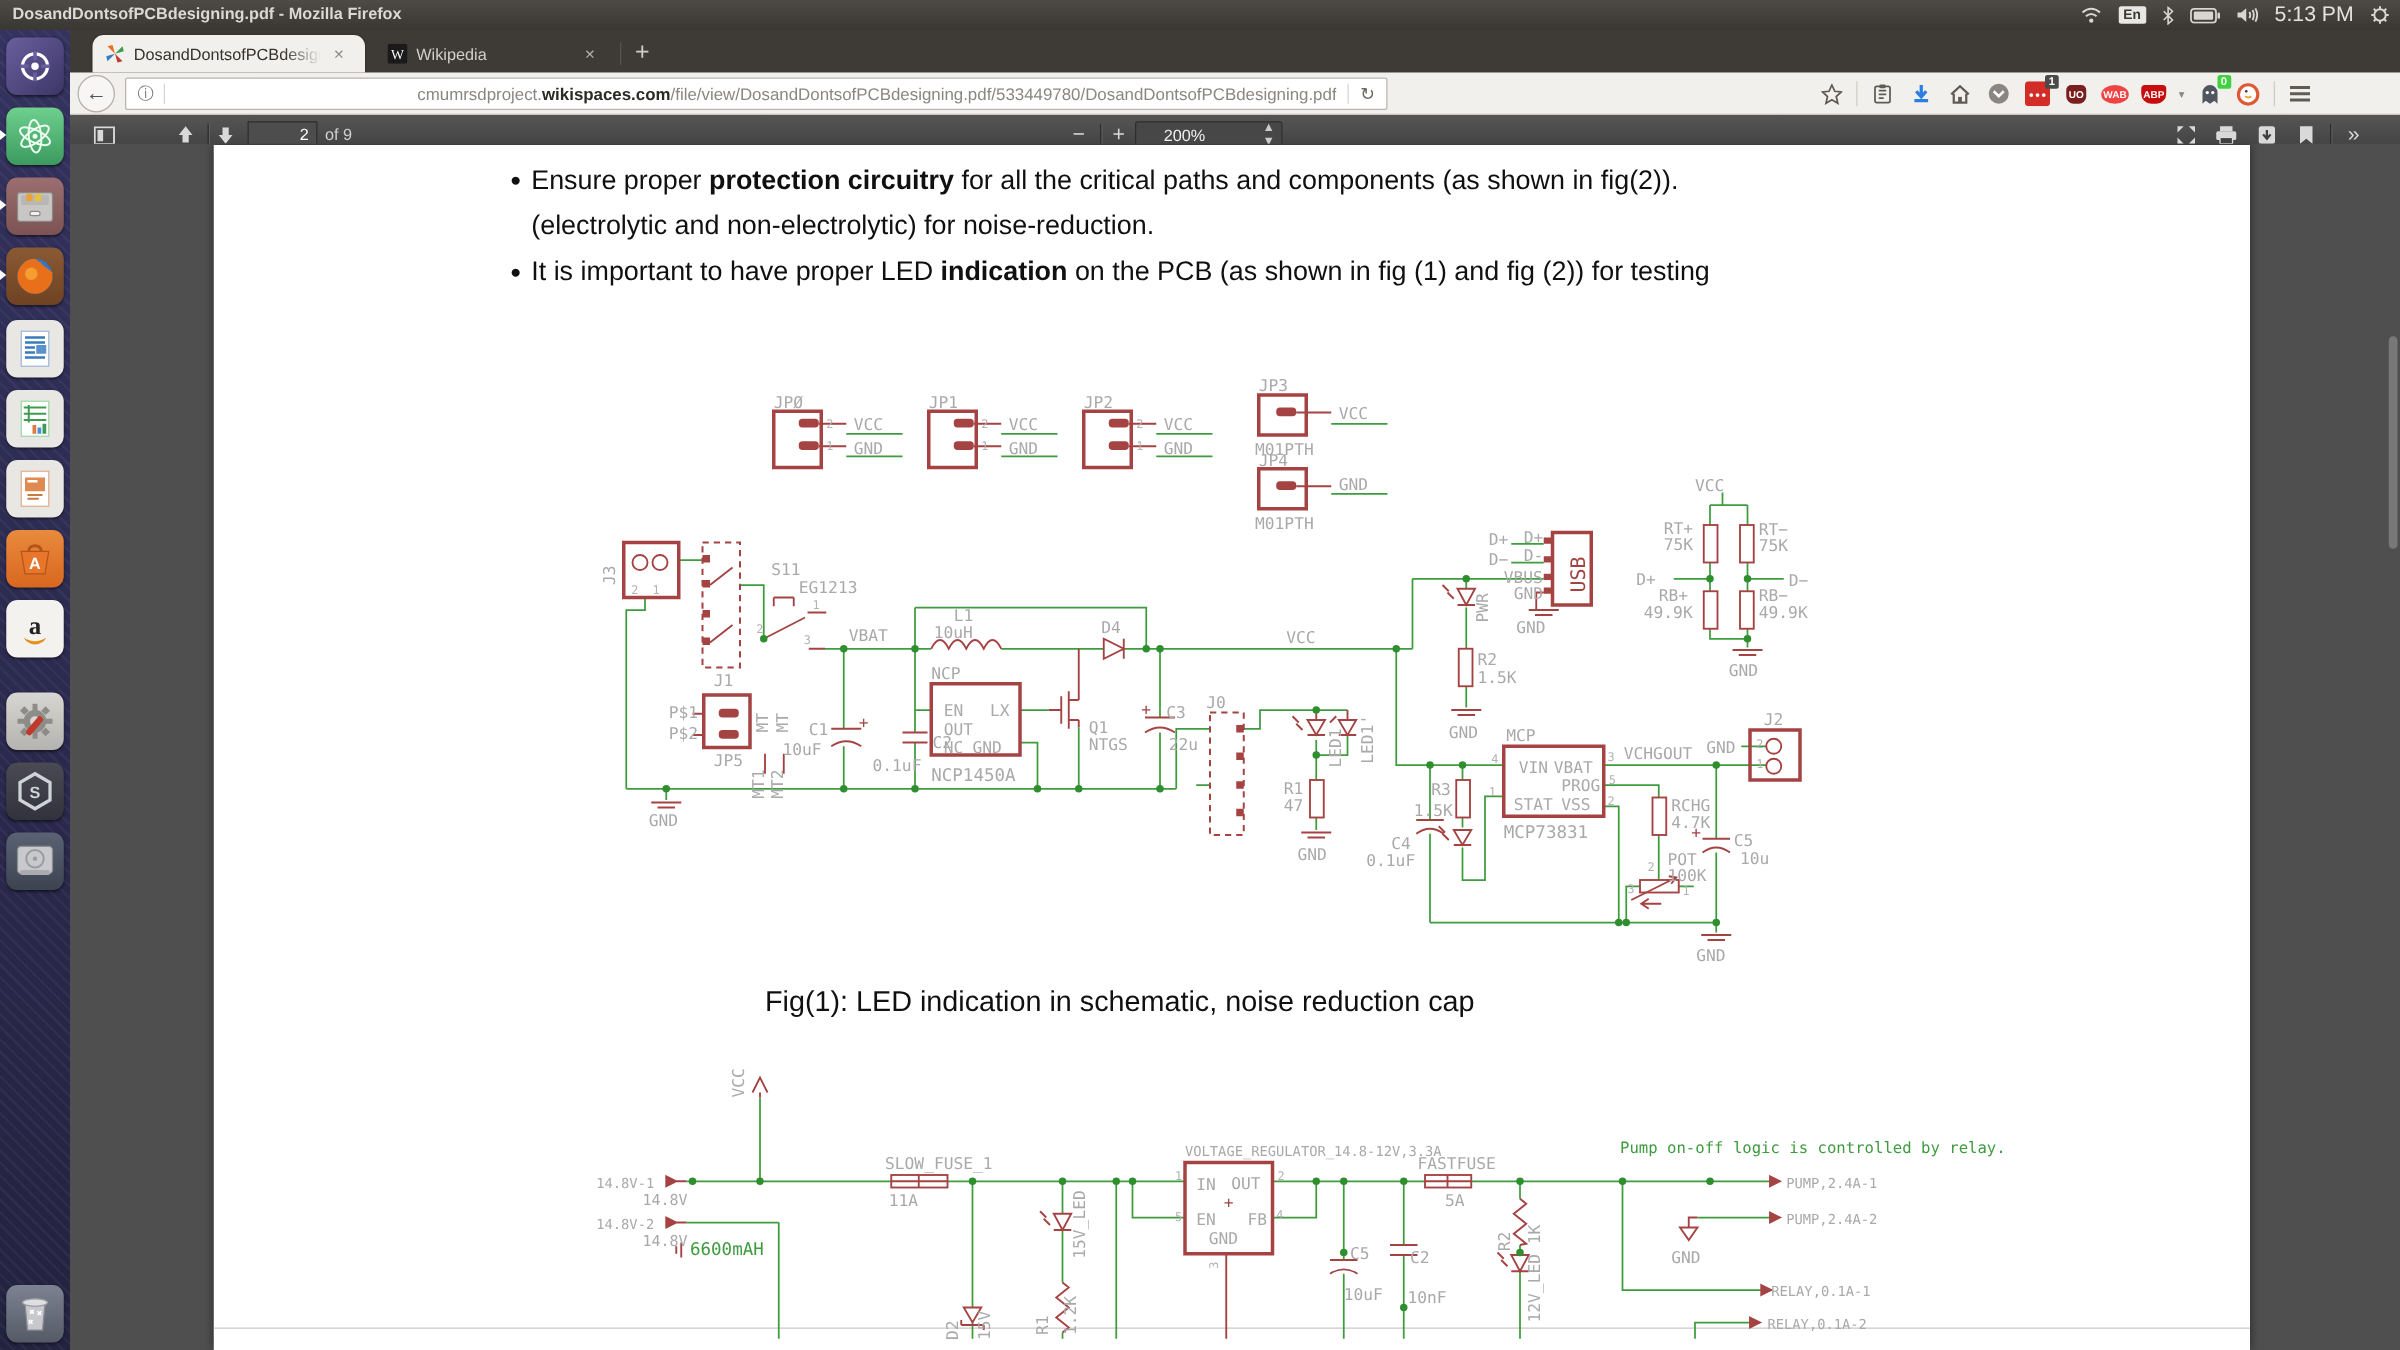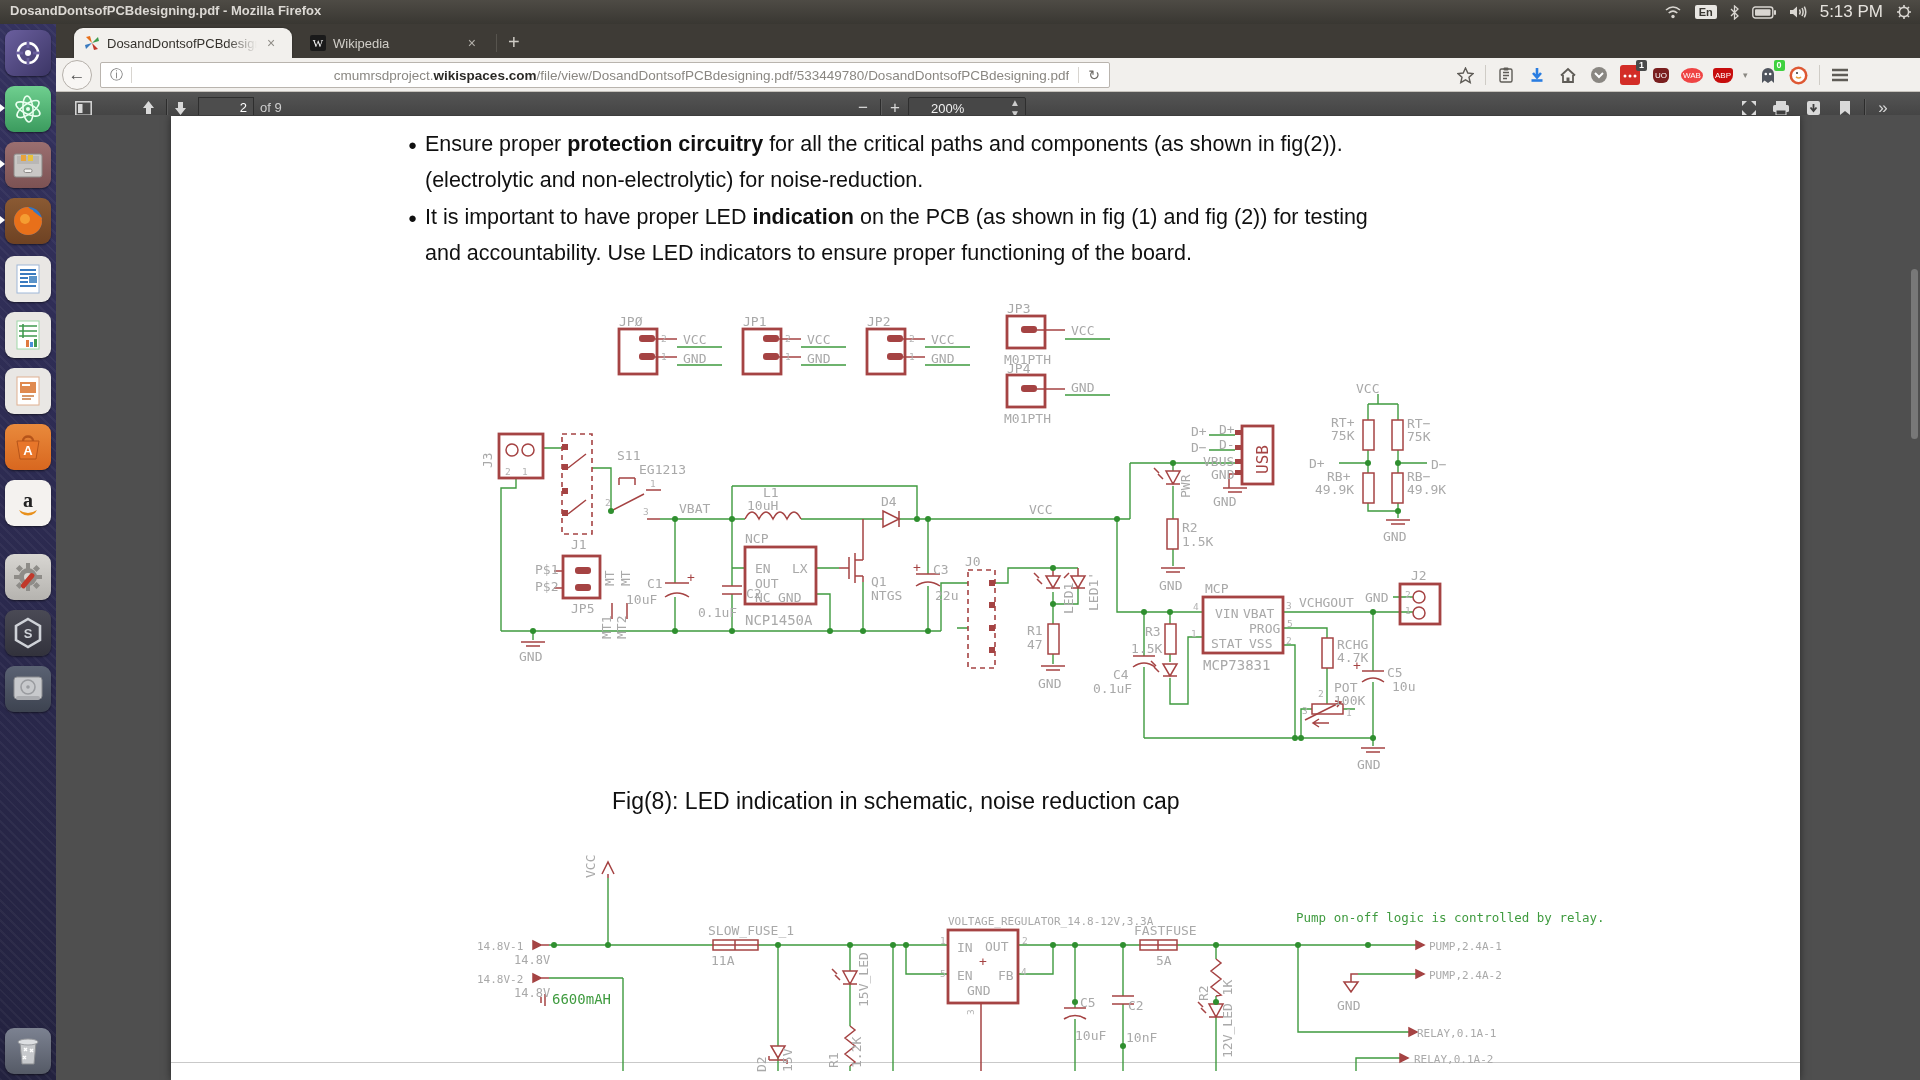--- a/index.html
+++ b/index.html
@@ -44,21 +44,21 @@
   .urltext { white-space:nowrap; overflow:hidden; color:#8a8782; flex:1;text-align:right; }
   .urltext b { color:#2b2a27; font-weight:bold; }
   .reload { margin:0 9px; color:#6d6a65; font-size:14px; border-left:1px solid #d8d5d0; padding-left:9px; }
   .searchbar { position:absolute; left:1062px; top:4px; width:330px; height:26px; background:#fff; border:1px solid #b9b4ae; border-radius:2px;
     display:flex; align-items:center; }
   .searchbar input { border:none; outline:none; width:260px; font-size:13px; color:#444; font-family:"Liberation Sans",sans-serif; }
   .navicons { position:absolute; left:1398px; top:0; height:34px; display:flex; align-items:center; gap:9px; }
   .nicon { width:22px; height:22px; display:flex; align-items:center; justify-content:center; position:relative; }
   .badge { position:absolute; top:-4px; right:-6px; font-size:9px; font-weight:bold; color:#fff; padding:0 3px; border-radius:2px; line-height:11px; }
   .vsep { width:1px; height:20px; background:#cfccc6; }
-  .shield { font-size:8px; font-weight:normal; color:#fff; border-radius:4px 4px 6px 6px; padding:3px 2px; }
+  .shield { font-size:8px; font-weight:bold; color:#fff; border-radius:4px 4px 6px 6px; padding:3px 2px; }
 
   
   .pdfbar { position:relative; height:32px; background:linear-gradient(#555,#3f3f3f); border-bottom:1px solid #282828;
     color:#d9d9d9; font-size:13px; }
   .pdfbar .pbtn { position:absolute; top:0; height:32px; display:flex; align-items:center; justify-content:center; color:#d9d9d9; }
   .pagenum { position:absolute; left:142px; top:5px; width:56px; height:21px; background:#4d4d4d; border:1px solid #2e2e2e;
     color:#fff; text-align:right; font-size:13px; padding-right:6px; font-family:"Liberation Sans",sans-serif; }
   .ofpages { position:absolute; left:204px; top:8px; color:#cfcfcf; }
   .zoomsel { position:absolute; left:852px; top:5px; width:118px; height:22px; background:#474747; border:1px solid #2e2e2e; border-radius:2px;
     display:flex; align-items:center; padding-left:22px; color:#f0f0f0; }
@@ -436,23 +436,22 @@
   </div>
 </div>
 
 <div class="viewer">
   <div class="page">
     <div class="pagerule"></div>
     <div class="bullets" id="bullets">
         <div class="bline"><span class="bdot">●</span><span>Ensure proper </span><b>protection circuitry</b><span> for all the critical paths and components (as shown in fig(2)).</span></div>
         <div class="bline"><span>(electrolytic and non-electrolytic) for noise-reduction.</span></div>
         <div class="bline"><span class="bdot">●</span><span>It is important to have proper LED </span><b>indication</b><span> on the PCB (as shown in fig (1) and fig (2)) for testing</span></div>
-        <div class="bline"><span>and accountability. Use LED  indicators to ensure proper functioning of the board.</span></div>
-      </div>
-    <div class="caption">Fig(8): LED indication in schematic, noise reduction cap</div>
+      </div>
+    <div class="caption">Fig(1): LED indication in schematic, noise reduction cap</div>
 
     <svg class="schem" width="1629" height="964" viewBox="0 0 1629 964">
 
       <g>
 
         <path class="wire" d="M506 231 H551 M506 249 H551 M630 231 H675 M630 249 H675 M754 231 H799 M754 249 H799 M894 223 H939 M894 279 H939
           M345 362 V372 H330 V515 M372 332 H391 M421 352 H440 V395
           M489 403 H574 M630 403 H712 M728 403 H959 M959 403 V347 M959 347 H1064
           M561 370 H746 V403 M561 370 V470 M561 478 V515 M561 452 H574
           M504 403 V467 M504 481 V515 M757 403 V458 M757 470 V515

